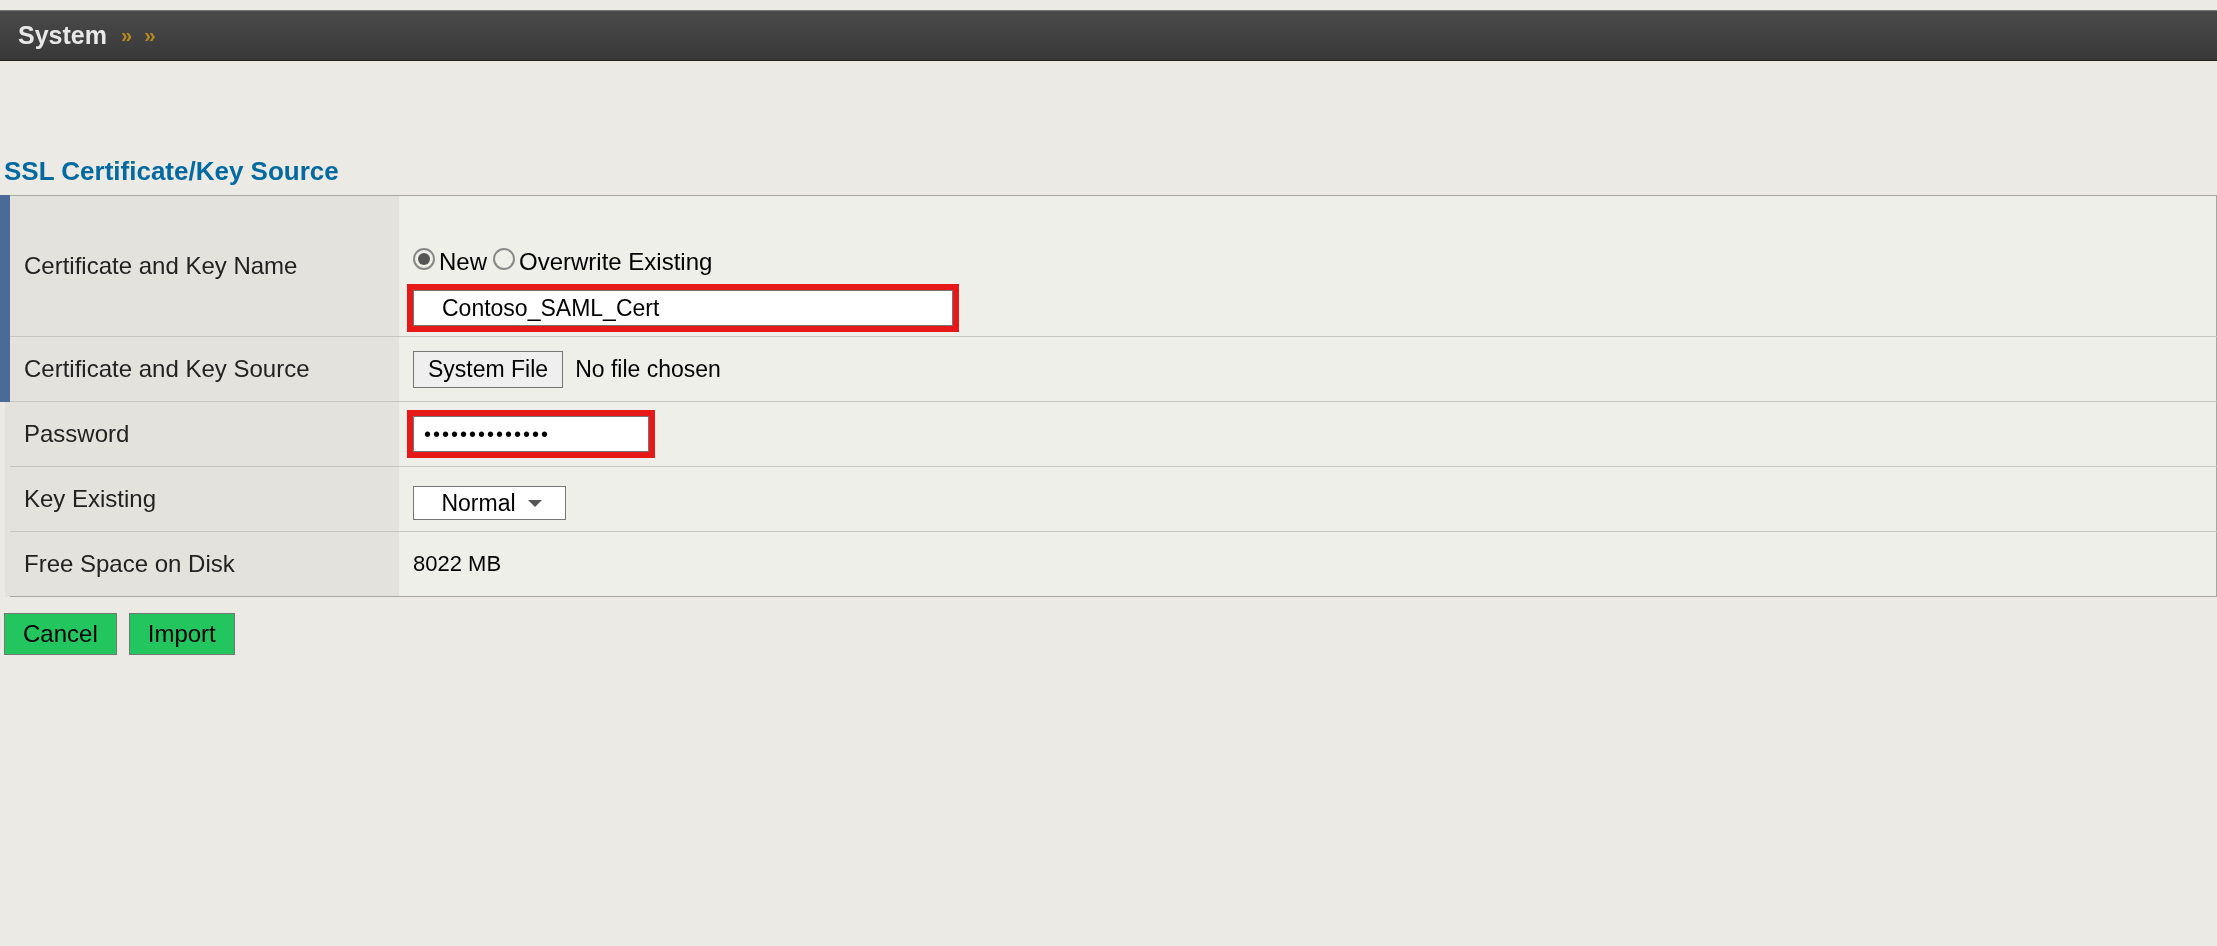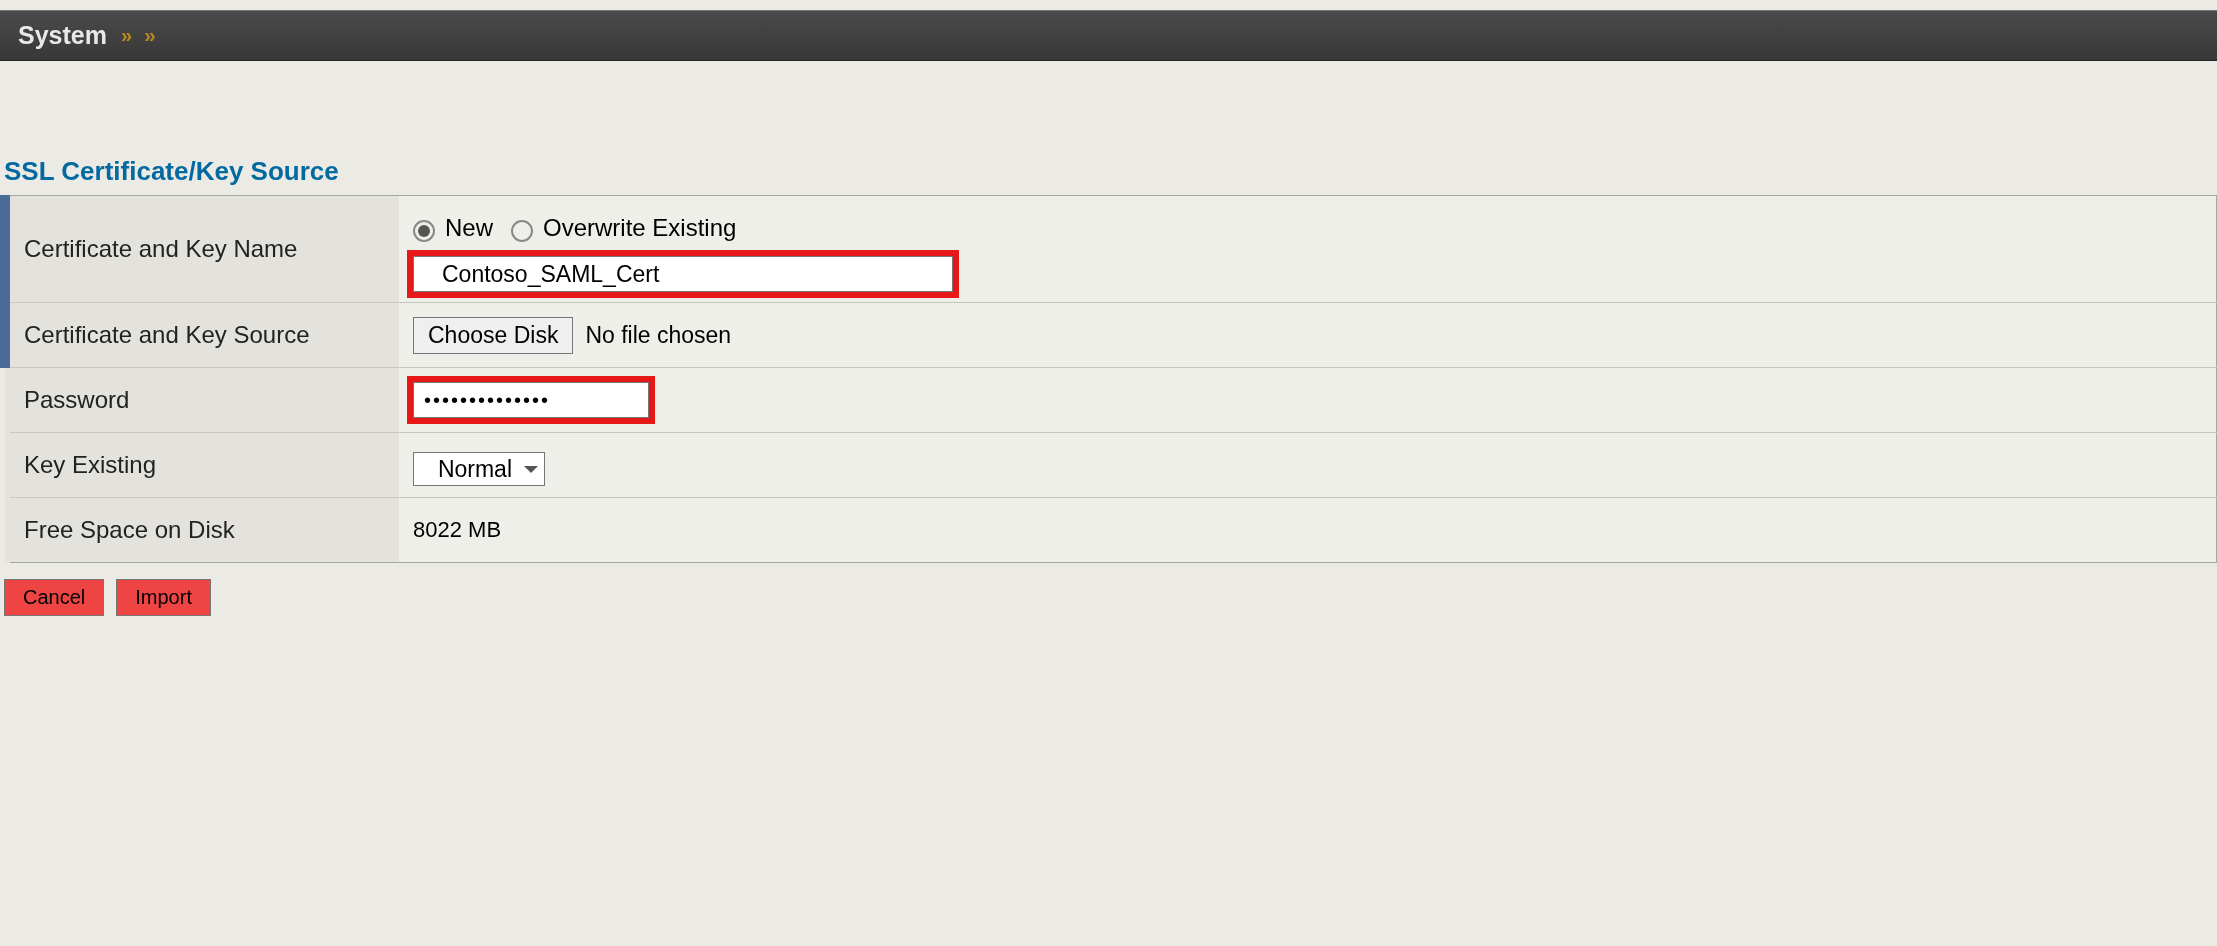--- a/index.html
+++ b/index.html
@@ -66,24 +66,24 @@
     .select-wrap .caret {
       width: 0; height: 0;
       border-left: 7px solid transparent;
       border-right: 7px solid transparent;
       border-top: 7px solid #555;
       margin-left: 12px;
     }
     .highlight-red { outline: 6px solid #e71818; outline-offset: -0px; }
     .radio-row {
       display: flex;
-      align-items: flex-end;
-      gap: 6px;
+      align-items: flex-start;
       padding: 8px 0 14px 0;
       font-size: 24px;
+      margin-top: 34px;
     }
     .radio {
       width: 22px; height: 22px;
       border: 2px solid #888;
       border-radius: 50%;
       display: inline-flex;
       align-items: center;
       justify-content: center;
       margin-right: 4px;
     }
@@ -117,24 +117,24 @@
       height: 36px;
       width: 236px;
       padding: 0 10px;
       font-size: 20px;
       letter-spacing: 2px;
       display: flex;
       align-items: center;
     }
     .actions { padding: 16px 4px; display: flex; gap: 12px; }
     .btn {
-      background: #ef4444;
+      background: #22c55e;
       border: 1px solid #767676;
       padding: 6px 18px;
-      font-size: 20px;
+      font-size: 24px;
       cursor: pointer;
     }
   </style>
 </head>
 <body>
 
 <div class="breadcrumb">
   <span class="crumb-link">System</span>
   <span class="sep">››</span>
   <span class="sep">››</span>
@@ -159,37 +159,37 @@
         </div>
         <div class="text-input highlight-red">
           <span>Contoso_SAML_Cert</span>
         </div>
       </td>
     </tr>
     <tr>
       <td class="lbl">Certificate and Key Source</td>
       <td class="field">
         <div class="file-row">
-          <button class="btn-file">Choose Disk</button>
+          <button class="btn-file">System File</button>
           <span class="file-status">No file chosen</span>
         </div>
       </td>
     </tr>
     <tr>
       <td class="lbl noblue">Password</td>
       <td class="field">
         <div class="pw-input highlight-red">
           <span>••••••••••••••</span>
         </div>
       </td>
     </tr>
     <tr>
       <td class="lbl noblue">Key Existing</td>
       <td class="field">
-        <div class="select-wrap" style="width:132px; justify-content:flex-end;margin-top:8px;">
+        <div class="select-wrap" style="width:153px; justify-content:center;margin-top:8px;">
           <span>Normal</span>
           <span class="caret"></span>
         </div>
       </td>
     </tr>
     <tr>
       <td class="lbl noblue">Free Space on Disk</td>
       <td class="field">
         <span>8022 MB</span>
       </td>

